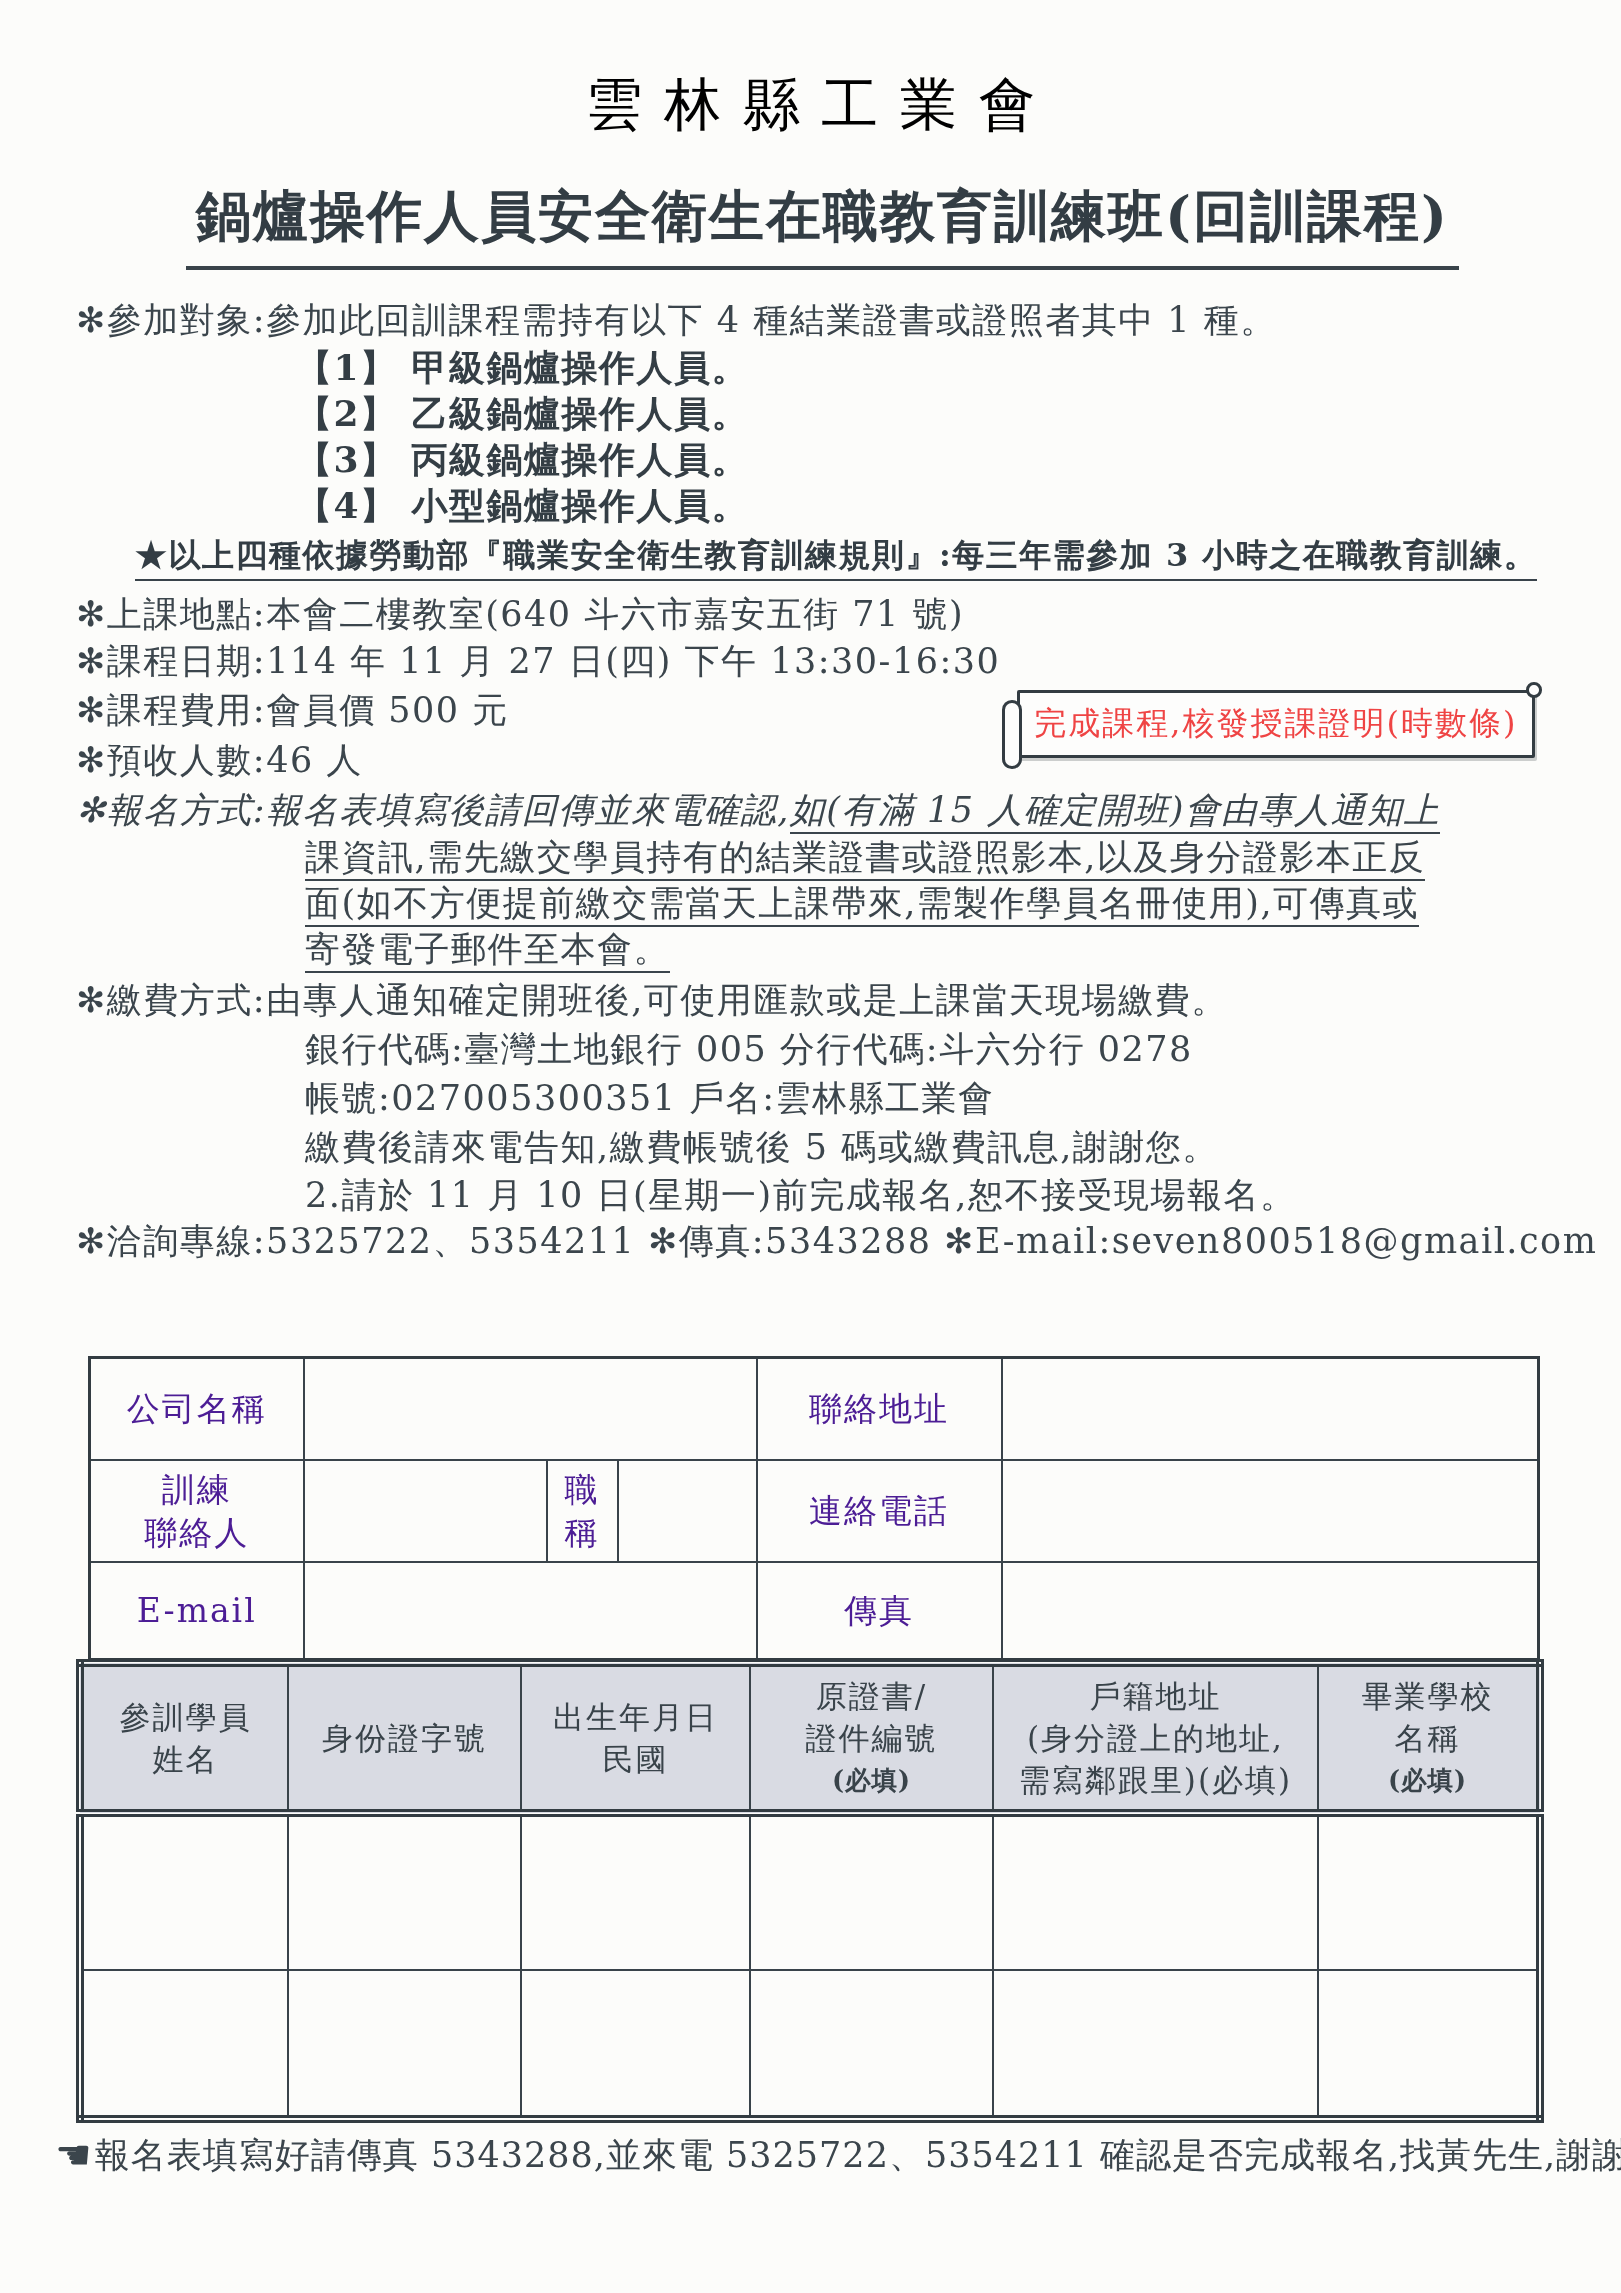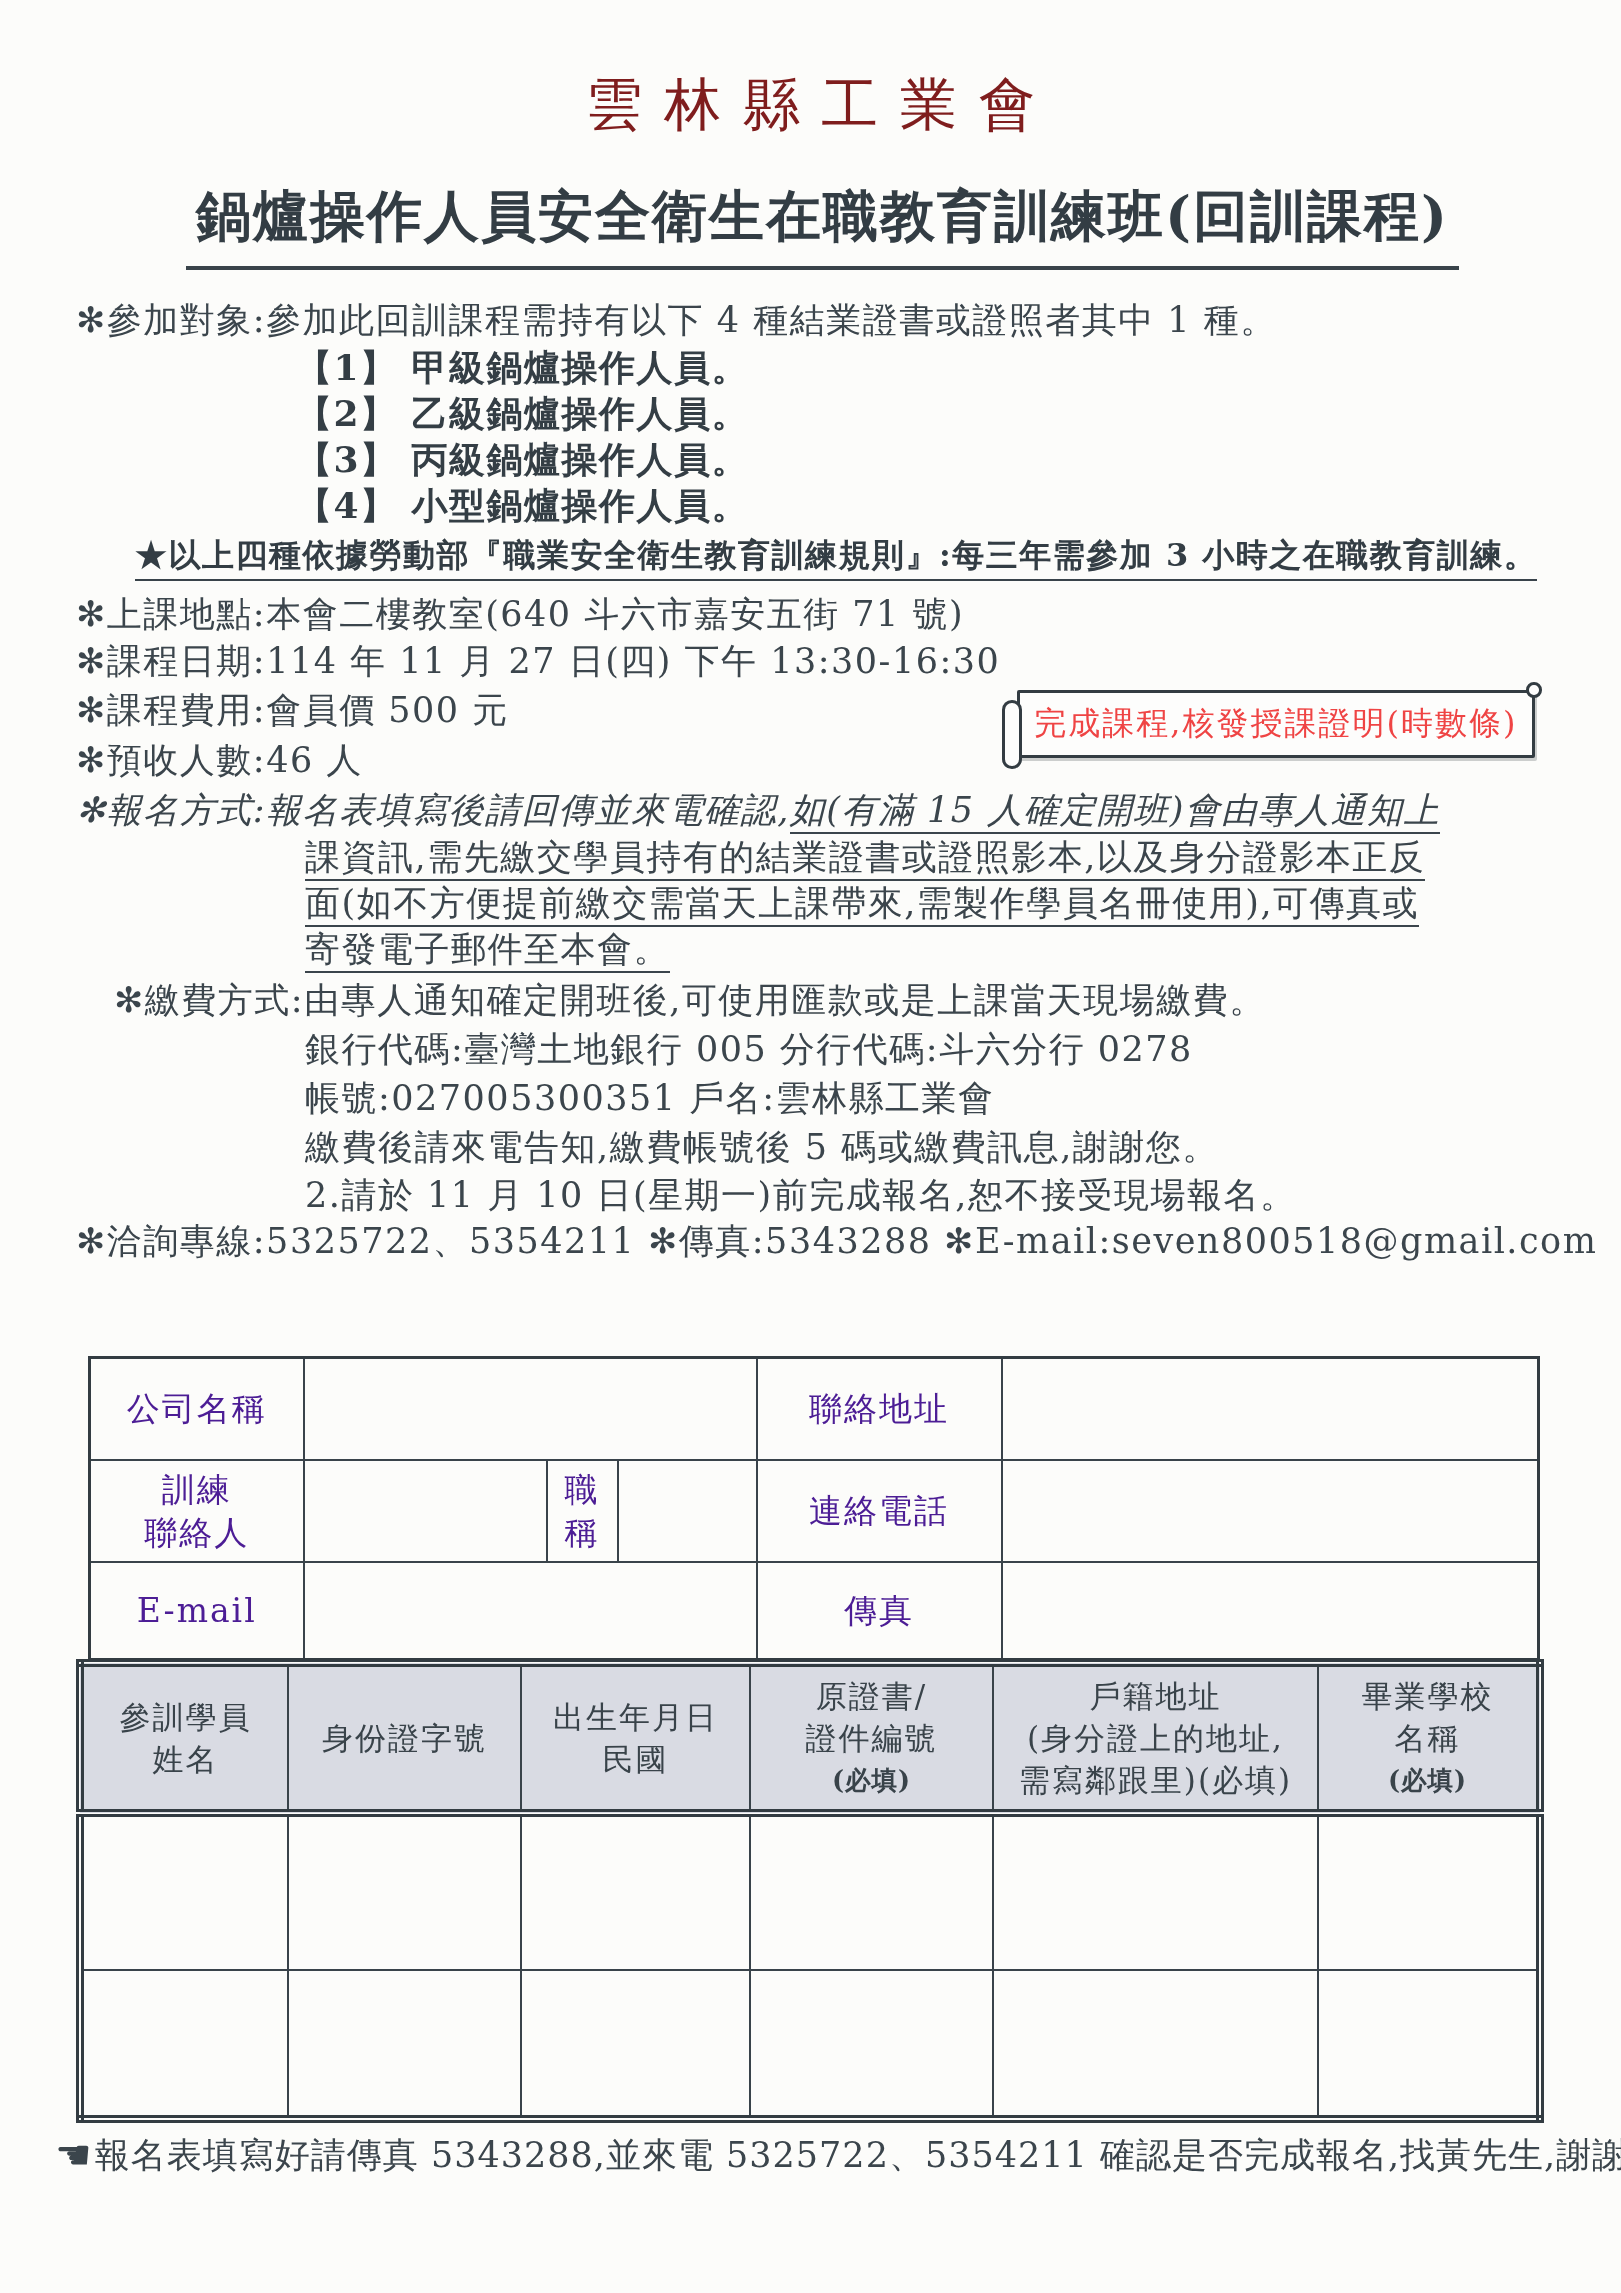--- a/index.html
+++ b/index.html
@@ -5,36 +5,36 @@
   * { margin:0; padding:0; box-sizing:border-box; }
   html,body { background:#e8e8e8; }
   .page {
     position:relative; width:1621px; height:2294px; margin:0 auto;
     background:#fcfcfa; color:#3b454c; overflow:hidden;
     font-family:"DejaVu Serif","Liberation Serif",serif;
   }
   .org-title {
     position:absolute; top:67px; left:0; width:100%;
     text-align:center; font-size:57px; letter-spacing:21.6px; padding-left:21.6px;
-    color:#7f1d1d;
+    color:#000000;
   }
   .course-title-wrap { position:absolute; top:180px; left:12px; width:100%; text-align:center; }
   .course-title {
     display:inline-block; font-size:55px; font-weight:bold; letter-spacing:2px;
     color:#333d44; border-bottom:4.9px solid #39434a; padding:0 9.8px 11.8px 9.8px;
   }
   .body-text { position:absolute; top:297px; left:76px; width:1490px; font-size:35px; letter-spacing:1.5px; color:#3b454c; }
   .ln { height:47px; line-height:47px; white-space:nowrap; }
   .item-ln { height:46px; line-height:46px; padding-left:220px; font-weight:bold; font-size:36px; color:#343e45; }
   .rule-ln { margin-top:7.8px; height:45px; line-height:39px; padding-left:59px; font-size:32px; font-weight:bold; color:#333d44; }
   .rule-ln .u { border-bottom:2.9px solid #39434a; padding-bottom:4.9px; }
   .h50 { height:49px; line-height:49px; }
   .h52 { height:51px; line-height:51px; }
   .h47 { height:46px; line-height:46px; }
-  .mt2 { margin-top:2px;font-style:italic; } .mt5 { margin-top:4.9px;margin-left:38px; } .mt10 { margin-top:9.8px; }
+  .mt2 { margin-top:2px;font-style:italic; } .mt5 { margin-top:4.9px; } .mt10 { margin-top:9.8px; }
   .cont { padding-left:229px; }
   .useg { border-bottom:2.9px solid #3b454c; padding-bottom:2.9px; }
   
   .banner { position:absolute; top:684px; left:1002px; width:537px; height:88px; }
   .banner .scroll-body {
     position:absolute; left:14.7px; top:5.9px; right:3.9px; bottom:13.7px;
     border:3.9px solid #333c42; background:#fdfdfc; border-radius:2px;
     display:flex; align-items:center; justify-content:center;
     font-size:32px; letter-spacing:2px; color:#ef4444;
     box-shadow:2px 2.9px 0 rgba(60,66,70,.25);

